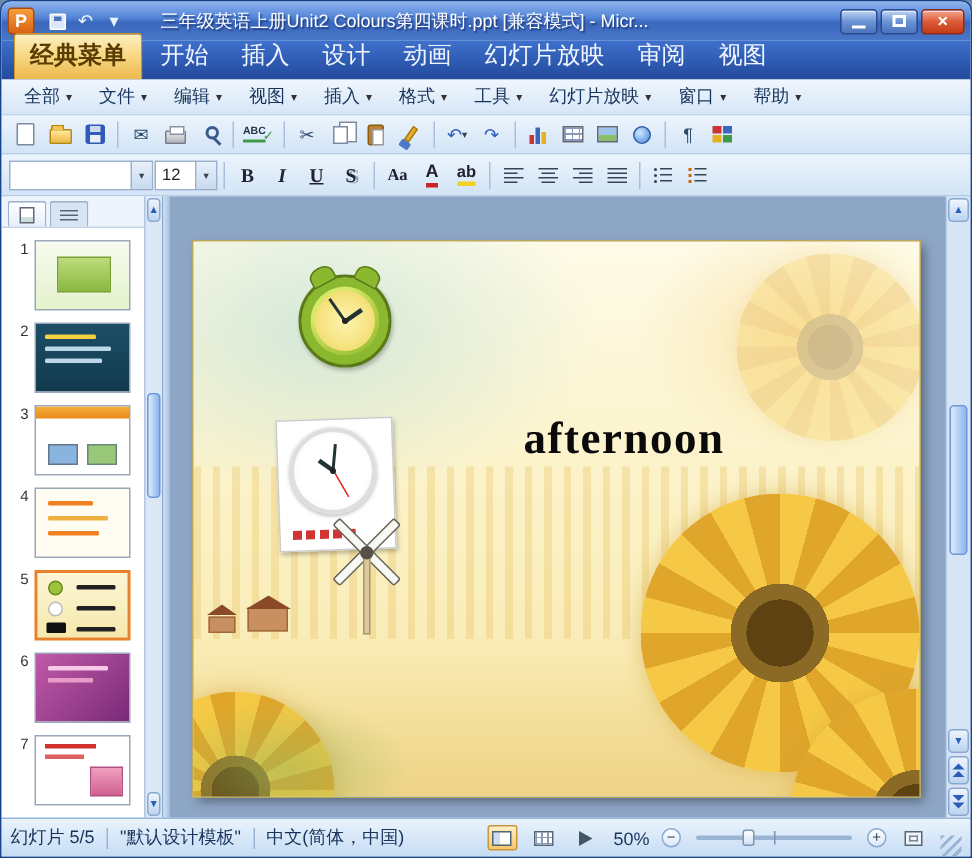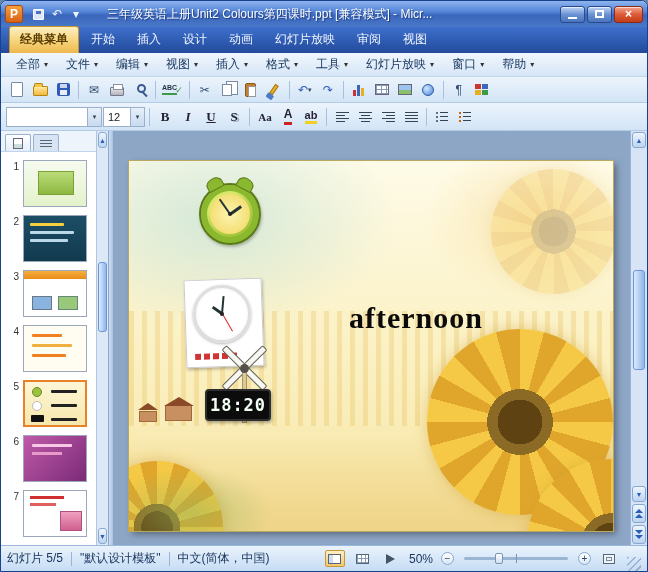--- a/index.html
+++ b/index.html
@@ -16,21 +16,21 @@
   .qdisk:after{content:"";position:absolute;top:1px;left:2px;width:5px;height:3px;background:#4a74bc;}
   .title{flex:1;color:#fff;font-size:12px;white-space:nowrap;overflow:hidden;text-overflow:ellipsis;text-shadow:1px 1px 1px #1c3c80;padding-left:16px;}
   .winbtns{display:flex;gap:2px;}
   .wbtn{width:25px;height:17px;border-radius:3px;border:1px solid #2a4a8c;background:linear-gradient(#c2d6f4,#6a92d4 50%,#4a74bc);display:flex;align-items:center;justify-content:center;color:#fff;font-size:11px;font-weight:bold;box-shadow:inset 0 1px 0 rgba(255,255,255,.6);}
   .wbtn.close{background:linear-gradient(#f4a890,#dd5b38 50%,#c23c18);border-color:#8c2a1a;width:29px;font-size:12px;}
   .minbar{width:9px;height:2px;background:#fff;margin-top:7px;}
   .maxbox{width:9px;height:8px;border:2px solid #fff;}
 
   
   .tabsrow{height:26px;flex:0 0 26px;background:linear-gradient(#3e70cc,#2a55aa 70%,#244a9c);display:flex;align-items:flex-end;padding:0 0 0 8px;gap:2px;}
-  .rtab{color:#f2f6ff;font-size:12px;padding:4px 10px 5px;white-space:nowrap;}
+  .rtab{color:#f2f6ff;font-size:16px;padding:4px 10px 5px;white-space:nowrap;}
   .rtab.active{background:linear-gradient(#fdf0c0,#f6d37a 55%,#edb84e);color:#5a3c00;border:1px solid #cf9428;border-bottom:none;border-radius:3px 3px 0 0;font-weight:bold;}
 
   
   .menubar{height:24px;flex:0 0 24px;background:linear-gradient(#f0f6fd,#d6e6f7);display:flex;align-items:center;padding:0 8px;gap:4px;border-bottom:1px solid #c0d4ec;}
   .mitem{display:flex;align-items:center;gap:4px;font-size:12px;color:#16345c;padding:3px 7px;border-radius:2px;white-space:nowrap;}
   .mitem .caret{font-size:8px;color:#333;}
 
   
   .toolbar{height:26px;flex:0 0 26px;background:linear-gradient(#ecf4fc,#d2e4f6);display:flex;align-items:center;padding:0 5px;gap:1px;border-bottom:1px solid #b4cbe6;}
   .toolbar2{height:28px;flex:0 0 28px;}
@@ -170,21 +170,21 @@
   .gh-m{width:2px;height:18px;margin-left:-1px;transform:rotate(-35deg);}
   .wclock{position:absolute;left:64px;top:124px;width:58px;height:58px;border-radius:50%;background:radial-gradient(#ffffff 62%,#ececec);border:3px solid #dedede;box-shadow:0 1px 3px rgba(0,0,0,.3);}
   .wh-h{width:3px;height:12px;margin-left:-1.5px;transform:rotate(-55deg);}
   .wh-m{width:2px;height:18px;margin-left:-1px;transform:rotate(5deg);}
   .wh-s{width:1px;height:20px;margin-left:-.5px;background:#d22;transform:rotate(150deg);}
   .cdot{position:absolute;left:50%;top:50%;width:4px;height:4px;margin:-2px;border-radius:50%;background:#222;}
 
   .dclock{position:absolute;left:76px;top:228px;width:66px;height:32px;background:#0c0c0c;border:2px solid #2e2e2e;border-radius:4px;display:flex;align-items:center;justify-content:center;color:#f4fff4;font-family:"DejaVu Sans Mono",monospace;font-weight:bold;font-size:17px;letter-spacing:1px;box-shadow:1px 2px 3px rgba(0,0,0,.3);}
   .slabel{position:absolute;font-family:"Liberation Serif",serif;font-weight:bold;font-size:30px;color:#0a0a0a;letter-spacing:1px;}
   .lab-morning{left:216px;top:32px;}
-  .lab-afternoon{left:220px;top:140px;text-align:center;}
+  .lab-afternoon{left:220px;top:115px;text-align:center;}
   .lab-evening{left:226px;top:222px;}
 
   
   .vscroll{width:17px;flex:0 0 17px;background:#d6e4f6;border-left:1px solid #98b4d8;display:flex;flex-direction:column;}
   .sbtn{height:16px;flex:0 0 16px;margin:1px;background:linear-gradient(#eef5fd,#bcd4f0);border:1px solid #89a8d0;border-radius:3px;display:flex;align-items:center;justify-content:center;font-size:7px;color:#2b5cb8;}
   .strack{flex:1;position:relative;}
   .sthumb{position:absolute;left:2px;right:2px;top:36%;height:100px;background:linear-gradient(90deg,#dcebfc,#8fb6ec);border:1px solid #6a96d8;border-radius:3px;}
   .pthumb{top:30%;height:70px;left:1px;right:1px;}
   .dblbtn{height:19px;flex:0 0 19px;margin:1px;background:linear-gradient(#eef5fd,#bcd4f0);border:1px solid #89a8d0;border-radius:3px;display:flex;flex-direction:column;align-items:center;justify-content:center;gap:1px;}
   .tri-up{width:0;height:0;border-left:4px solid transparent;border-right:4px solid transparent;border-bottom:4px solid #2b5cb8;}
@@ -561,21 +561,20 @@
           <span class="cdot"></span>
         </div>
 
         <div class="wclock">
           <span class="hand wh-h"></span>
           <span class="hand wh-m"></span>
           <span class="hand wh-s"></span>
           <span class="cdot"></span>
         </div>
 
-        <div class="dclock">18:20</div>
 
         <div class="slabel lab-afternoon">afternoon</div>
       </div>
     </div>
 
     <div class="vscroll">
       <div class="sbtn">▲</div>
       <div class="strack">
           <div class="sthumb"></div>
         </div>

